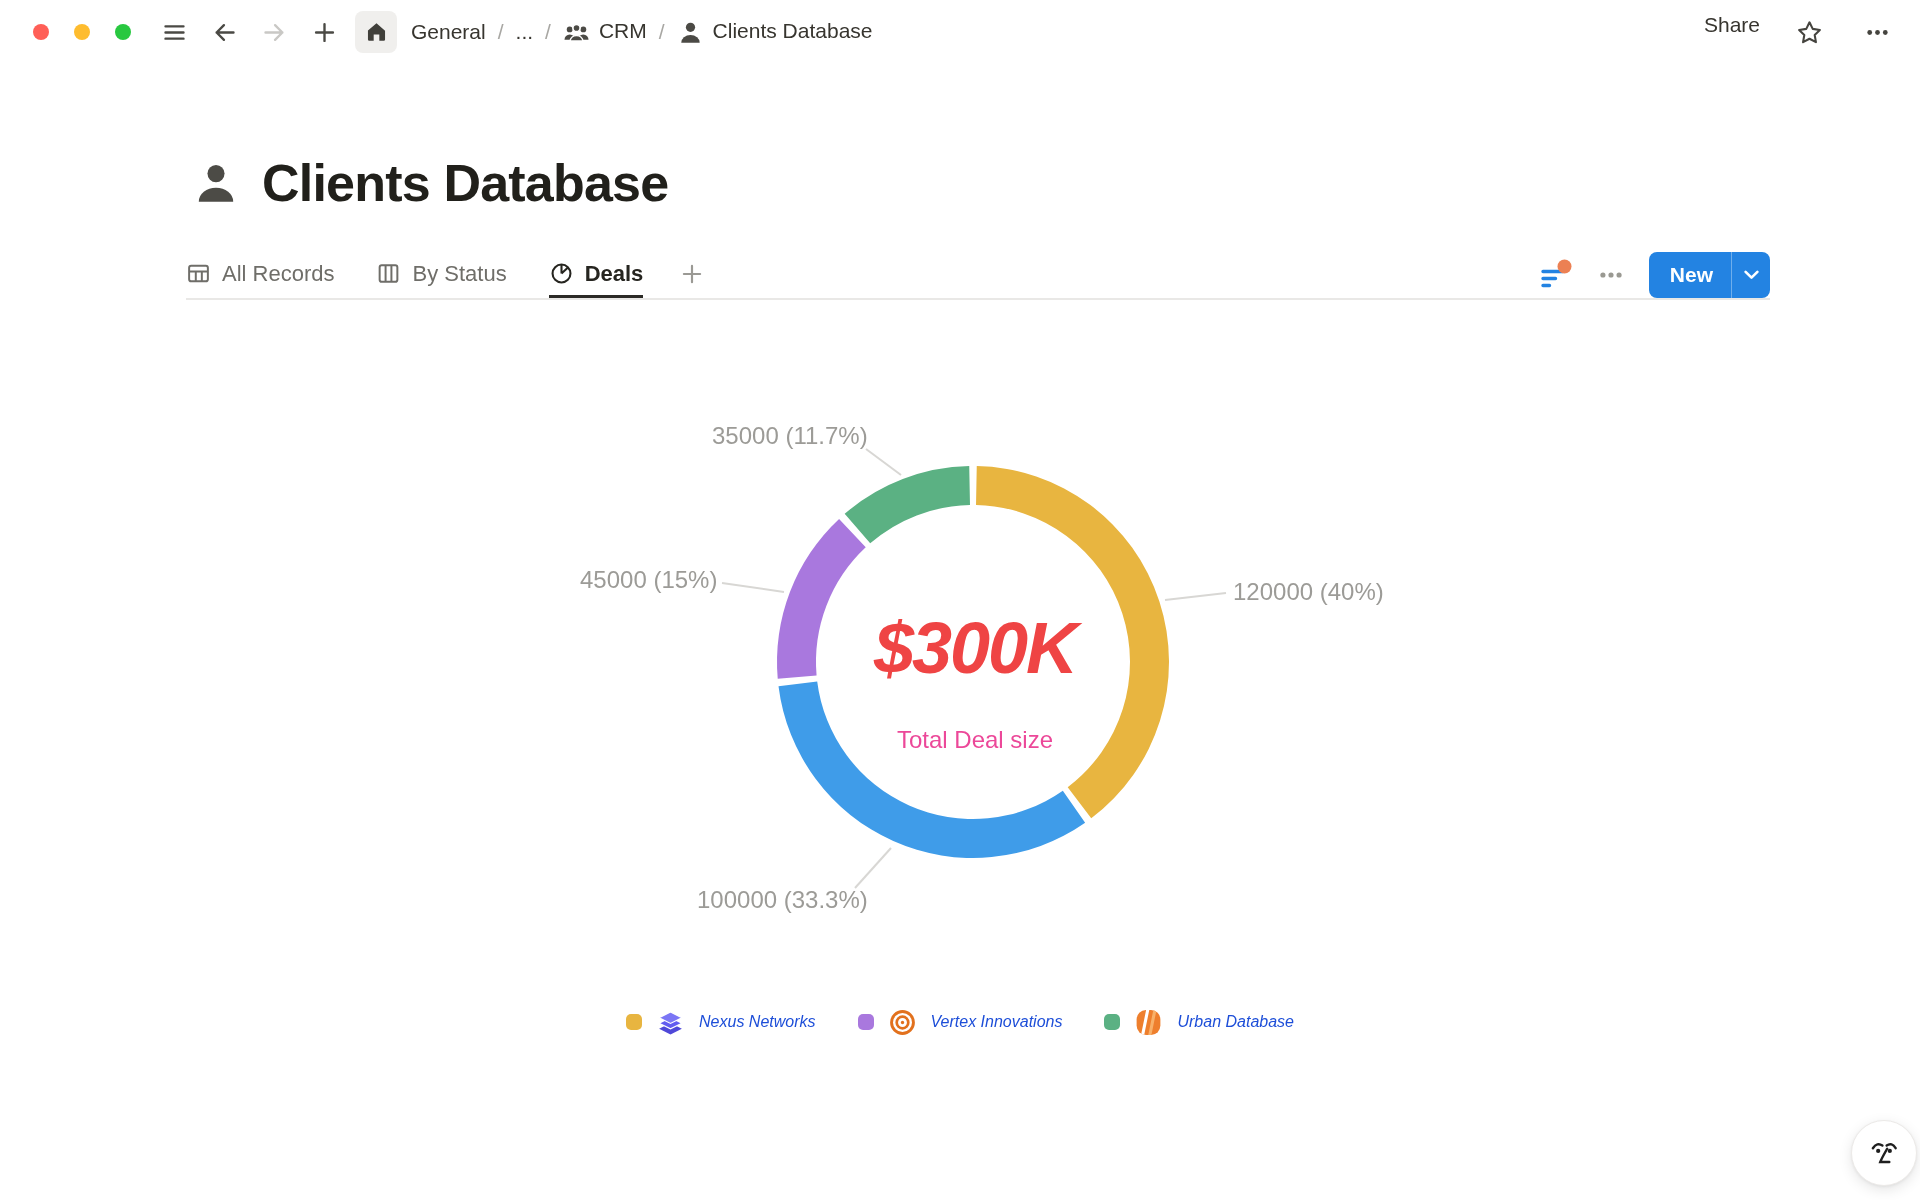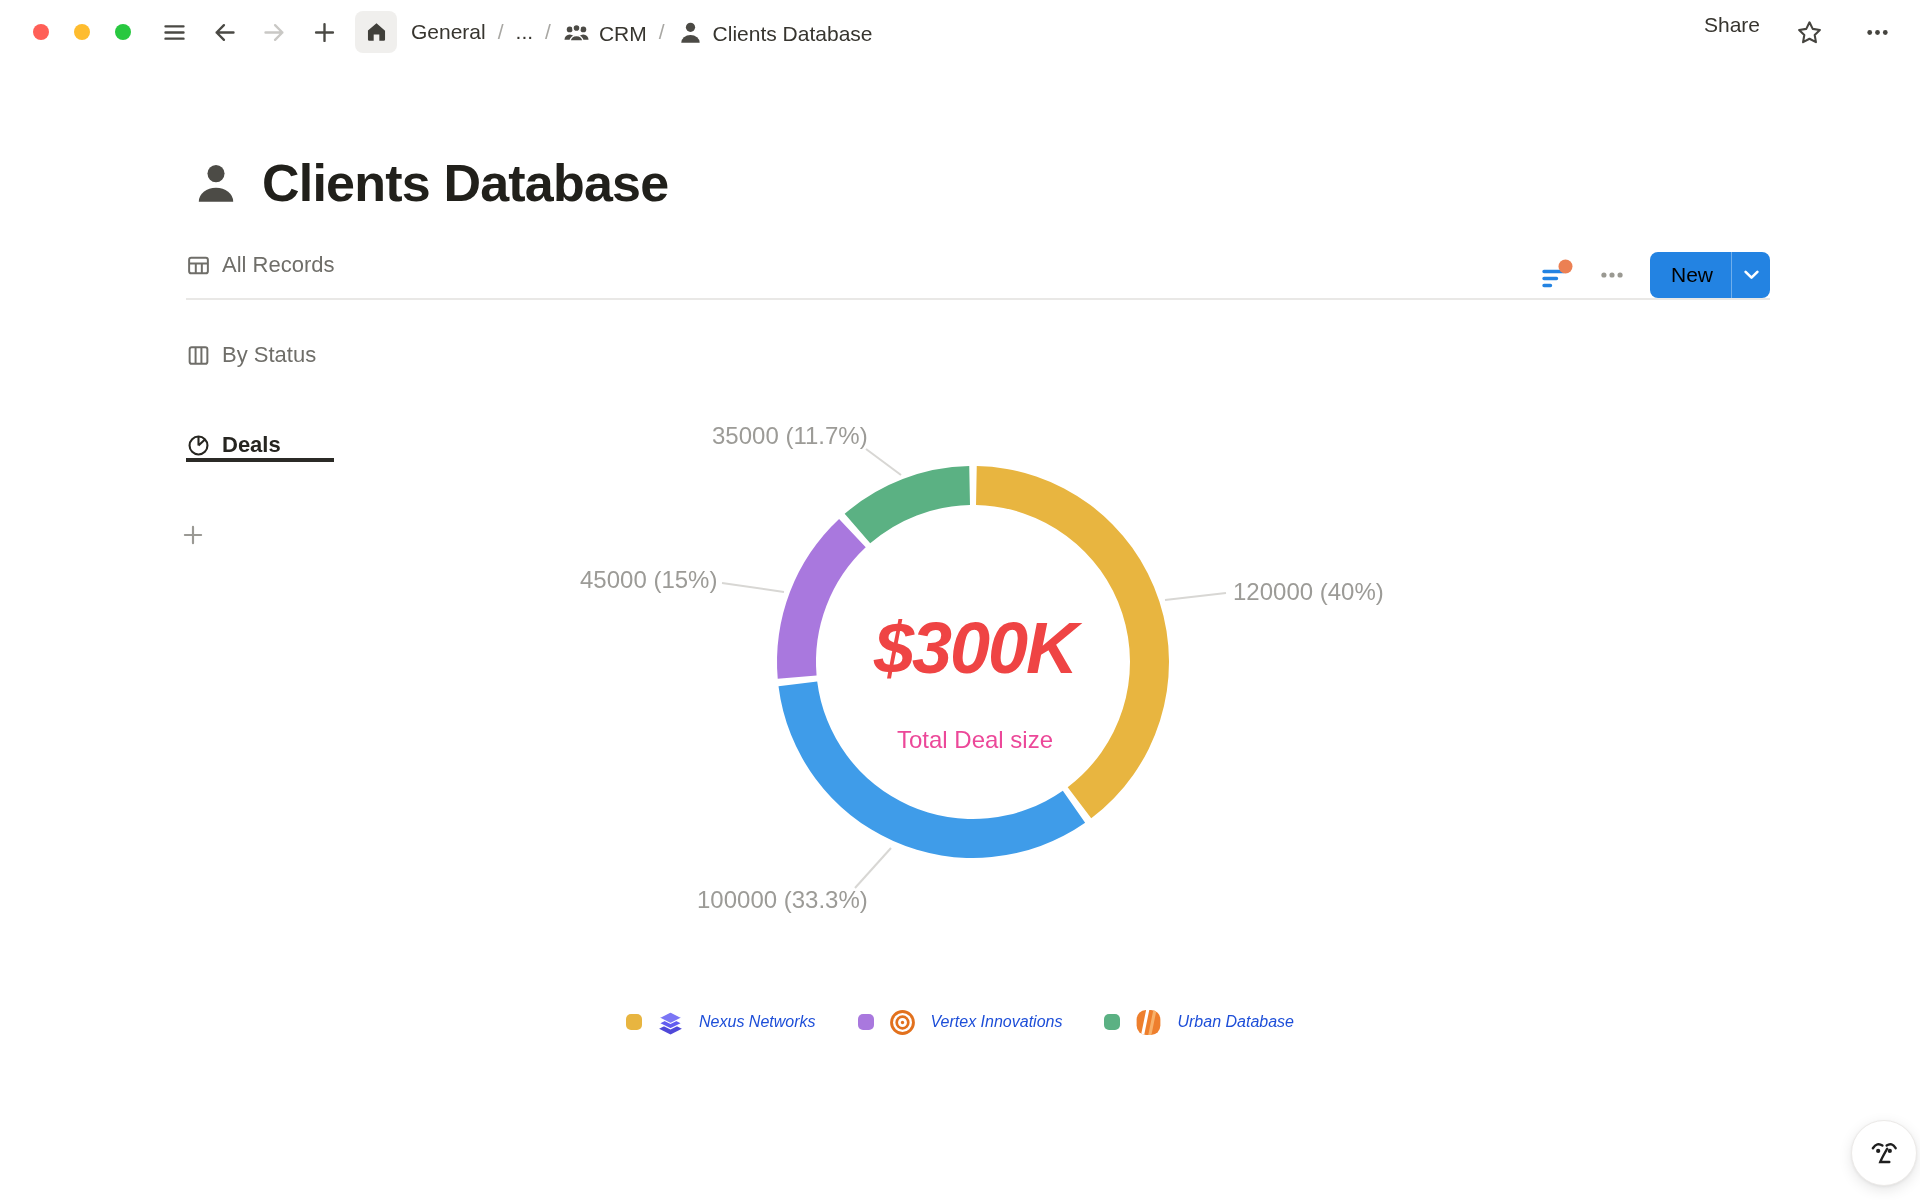--- a/index.html
+++ b/index.html
@@ -24,52 +24,52 @@
     width: 38px; height: 38px; display: flex; align-items: center; justify-content: center;
     border-radius: 6px; color: #4a4944; margin-right: 12px; flex: none;
   }
   .icon-btn.disabled { color: #c9c8c5; }
   .home-chip {
     width: 42px; height: 42px; background: #f0efed; border-radius: 8px;
     display: flex; align-items: center; justify-content: center; color: #403f3a;
     margin-right: 14px; flex: none;
   }
   .breadcrumb { display: flex; align-items: center; gap: 12px; font-size: 21px; color: #37352f; white-space: nowrap; }
-  .crumb { display: flex; align-items: flex-end; gap: 9px; cursor: default; }
+  .crumb { display: flex; align-items: flex-start; gap: 9px; cursor: default; }
   .crumb .bc-icon { color: #4b4a45; }
   .sep { color: #a8a7a3; font-size: 21px; }
   .topbar-right { margin-left: auto; display: flex; align-items: flex-start; gap: 30px; }
   .share-btn { font-size: 21px; color: #37352f; }
 
   
   .title-row {
     position: absolute; left: 192px; top: 148px; height: 70px;
     display: flex; align-items: center; gap: 22px;
   }
   .page-title {
     font-size: 52px; font-weight: 700; letter-spacing: -0.8px; color: #21201b;
   }
 
   
   .tabs-row {
     position: absolute; left: 186px; right: 150px; top: 250px; height: 49px;
     display: flex; justify-content: space-between; align-items: center;
   }
-  .tabs { display: flex; gap: 58px; height: 100%; align-items: stretch; flex-direction: column; }
+  .tabs { display: flex; gap: 42px; height: 100%; align-items: stretch; }
   .tab {
     display: flex; align-items: center; gap: 11px; font-size: 22px; color: #6f6e69;
     border-bottom: 4px solid transparent; padding-top: 2px; cursor: default;
   }
   .tab.active { color: #262520; font-weight: 700; border-bottom-color: #2b2a26; }
   .tab-add { display: flex; align-items: center; color: #9a9994; margin-left: -6px; }
   .view-actions { display: flex; align-items: center; gap: 24px; }
   .dots-btn { color: #9a9992; display: flex; align-items: center; }
   .new-btn {
-    height: 46px; border-radius: 8px; background: #2383e2; color: #000000;
-    display: flex; align-items: center; font-size: 21px; font-weight: 400;
+    height: 46px; border-radius: 8px; background: #2383e2; color: #ffffff;
+    display: flex; align-items: center; font-size: 21px; font-weight: 700;
   }
   .new-label { padding: 0 18px 0 21px; }
   .new-sep { width: 1px; height: 46px; background: rgba(255,255,255,0.35); }
   .new-chevron { width: 38px; display: flex; align-items: center; justify-content: center; }
   .tabs-divider {
     position: absolute; left: 186px; right: 150px; top: 298px; height: 2px;
     background: #e9e8e6;
   }
 
   

